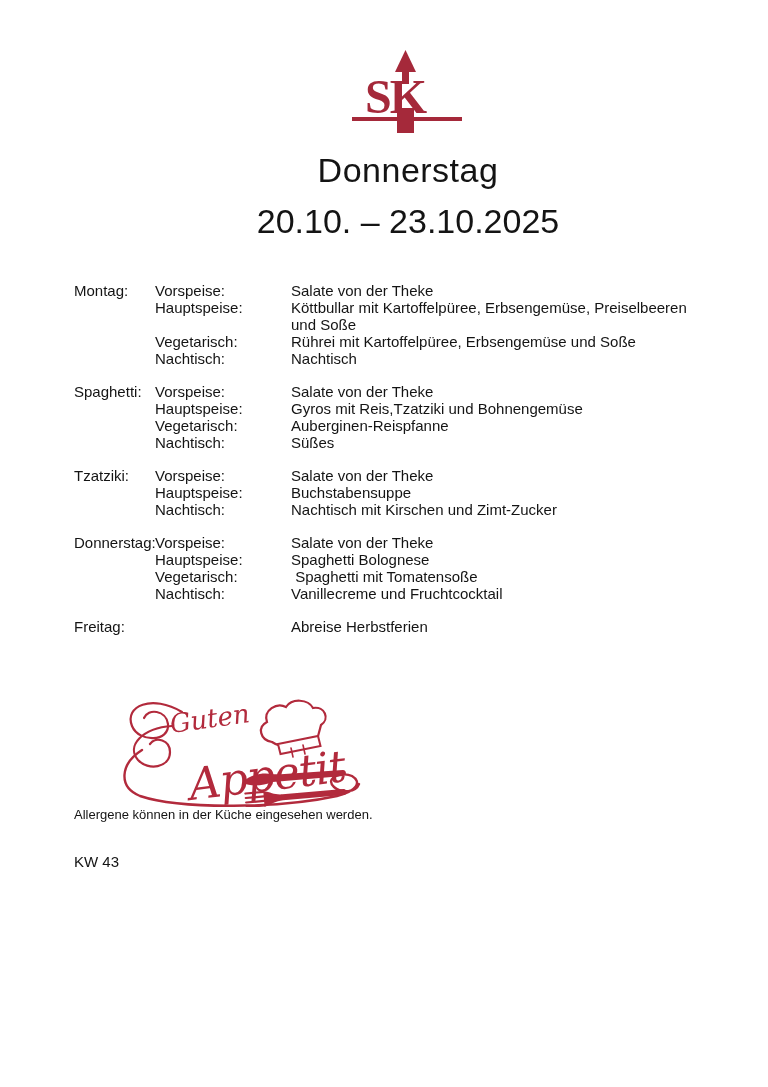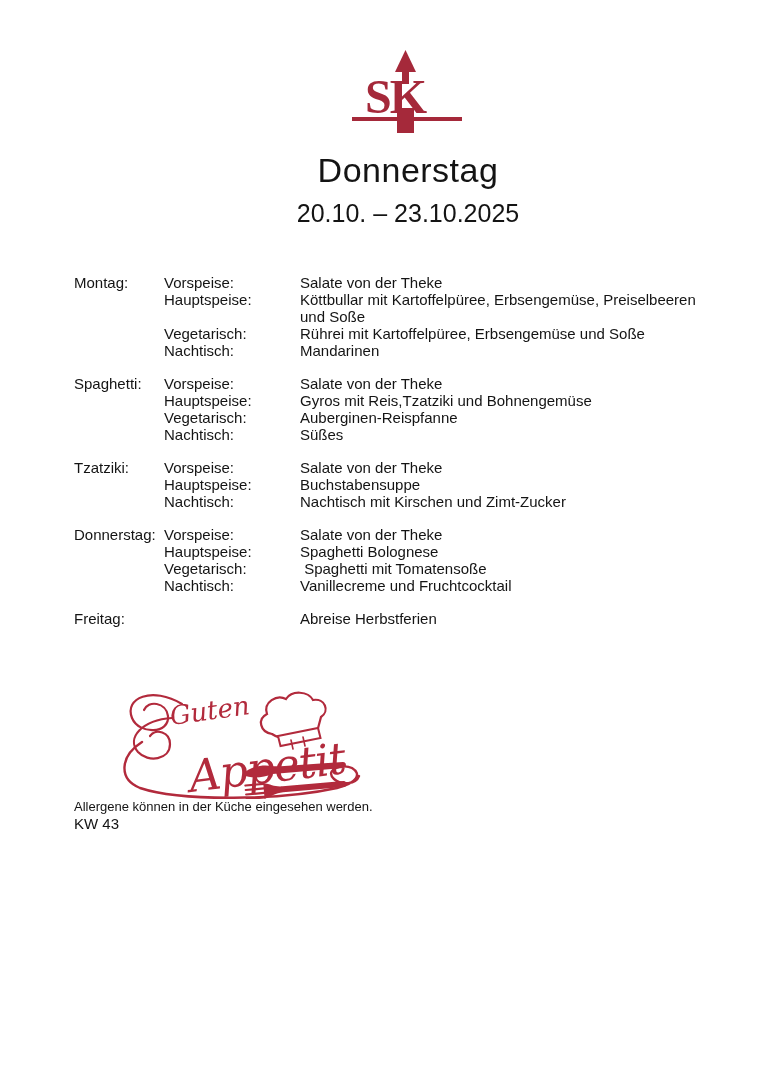--- a/index.html
+++ b/index.html
@@ -24,48 +24,48 @@
     font-weight:bold;font-size:48px;letter-spacing:-2px;
     fill:var(--brand-red);
   }
   .b-fill{fill:var(--brand-red);}
 
   
   .title{
     margin:14px 0 0;text-align:center;
     font-size:34px;font-weight:400;line-height:40px;letter-spacing:.5px;
   }
-  .date{margin:8px 0 0;text-align:center;font-size:25px;line-height:30px;}
+  .date{margin:16px 0 0;text-align:center;font-size:34px;line-height:30px;}
 
   
   .menu{margin-top:46px;font-size:15px;line-height:17px;}
   .day-row{display:flex;margin-bottom:16px;}
   .day-label{width:90px;flex:none;}
   .courses{flex:1;min-width:0;}
-  .course-row{display:flex;}
+  .course-row{display:flex;justify-content:center;}
   .course-label{width:136px;flex:none;}
   .dish{flex:none;width:460px;white-space:pre-wrap;}
 
   
   .appetit-svg{display:block;margin:57px 0 0 38px;width:250px;height:115px;}
   .s-fill{fill:var(--script-red);}
   .s-stroke{stroke:var(--script-red);fill:none;stroke-linecap:round;}
   .hat-fill{fill:#ffffff;stroke:var(--script-red);}
   .guten-word{
     font-family:"DejaVu Serif","Liberation Serif",serif;
     font-style:italic;font-size:26px;fill:var(--script-red);
   }
   .appetit-word{
     font-family:"DejaVu Serif","Liberation Serif",serif;
     font-style:italic;font-size:44px;letter-spacing:-1px;fill:var(--script-red);
   }
 
   
   .allergen{font-size:13px;line-height:16px;}
-  .week{font-size:15px;line-height:18px;}
+  .week{margin-top:30px;font-size:15px;line-height:18px;}
 </style>
 </head>
 <body>
 
 <div class="content">
 
   <header>
     <svg class="sk-svg" viewBox="0 0 116 92" aria-hidden="true">
       <polygon class="b-fill" points="55.5,6 66,28 45,28"></polygon>
       <rect class="b-fill" x="52" y="28" width="7" height="12"></rect>
@@ -90,21 +90,21 @@
             <div class="course-label">Hauptspeise:</div>
             <div class="dish">Köttbullar mit Kartoffelpüree, Erbsengemüse, Preiselbeeren
 und Soße</div>
           </div>
           <div class="course-row">
             <div class="course-label">Vegetarisch:</div>
             <div class="dish">Rührei mit Kartoffelpüree, Erbsengemüse und Soße</div>
           </div>
           <div class="course-row">
             <div class="course-label">Nachtisch:</div>
-            <div class="dish">Mandarinen</div>
+            <div class="dish">Nachtisch</div>
           </div>
         </div>
       </div>
       <div class="day-row">
         <div class="day-label">Spaghetti:</div>
         <div class="courses">
           <div class="course-row">
             <div class="course-label">Vorspeise:</div>
             <div class="dish">Salate von der Theke</div>
           </div>

